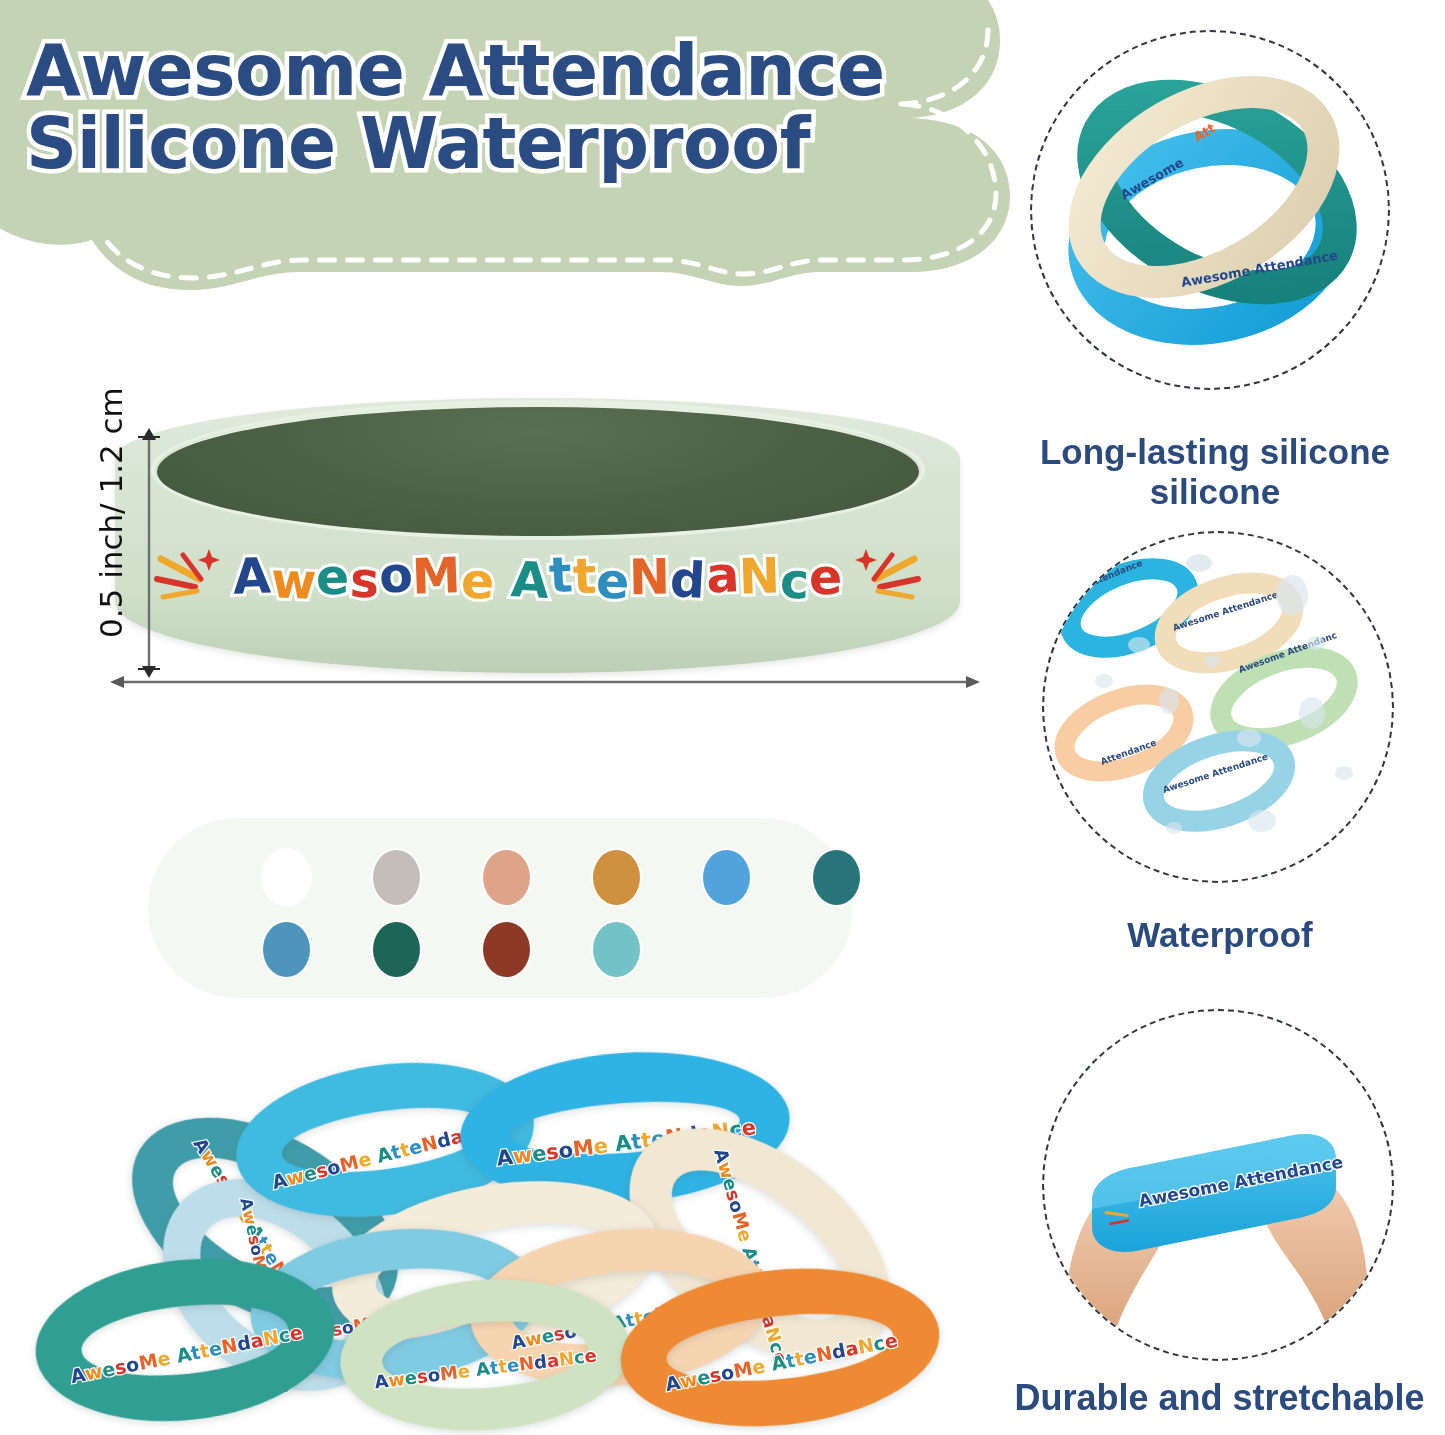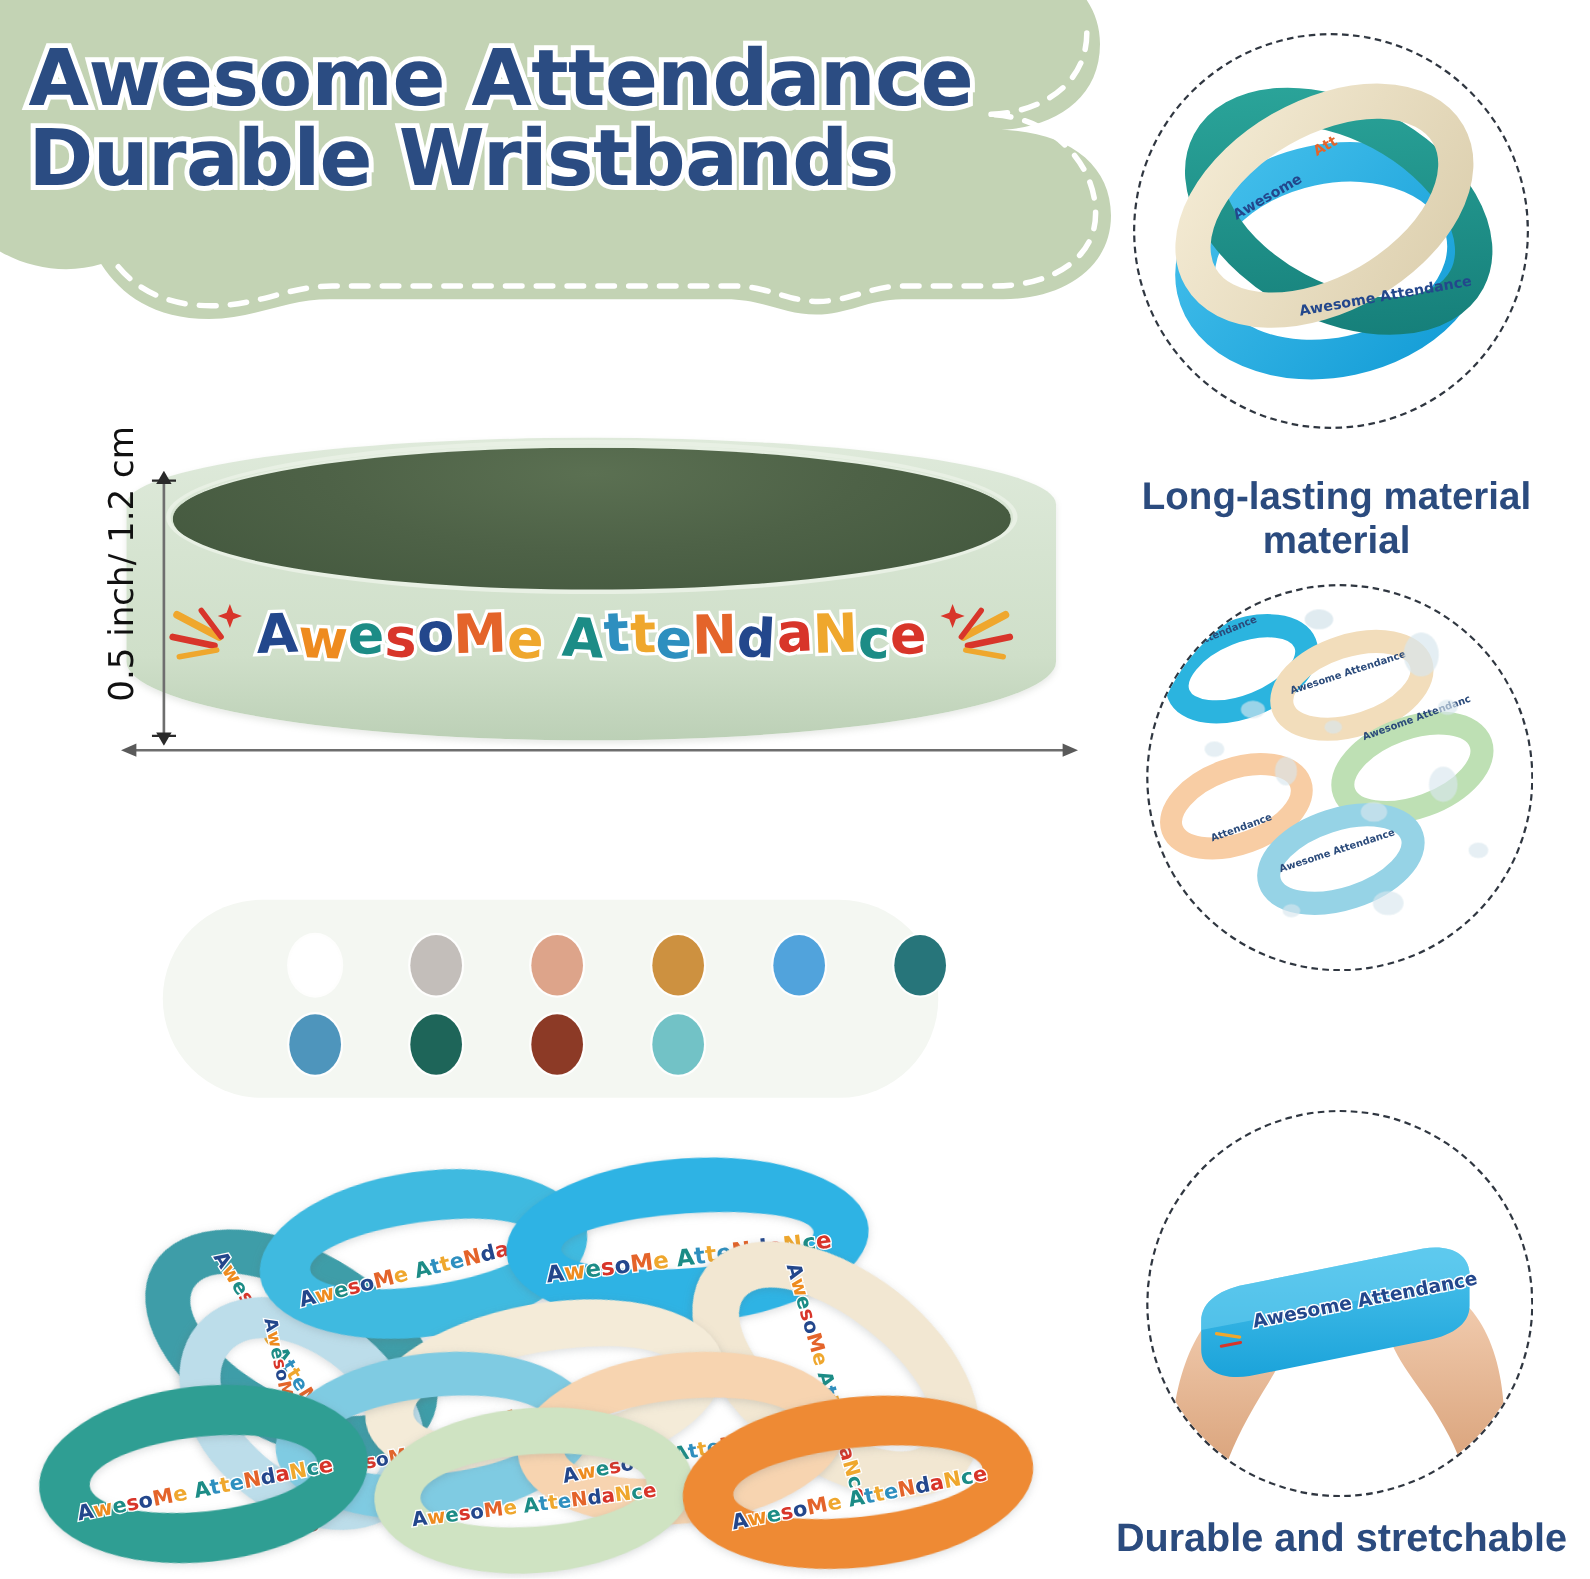--- a/index.html
+++ b/index.html
@@ -159,21 +159,21 @@
          C 996,238 952,260 904,260
          L 820,260
          C 792,260 772,274 744,274
          C 716,274 698,260 666,260
          L 302,260
          C 262,260 236,278 192,278
          C 146,278 116,258 100,232" fill="none" stroke="#FFFFFF" stroke-width="5" stroke-dasharray="15 13" stroke-linecap="round"></path>
   </svg>
   <div id="title-text" style="color: rgb(43, 76, 130);">
     <span class="ln">Awesome Attendance</span>
-    <span class="ln">Durable Wristbands</span>
+    <span class="ln">Silicone Waterproof</span>
   </div>
 </div>
 
 <div id="main-product">
   <div class="band-outer"></div>
   <div class="band-inner"></div>
   <div class="band-rim"></div>
   <div class="band-art">
 
     <div class="sunburst">
@@ -310,21 +310,21 @@
 
       <ellipse cx="172" cy="155" rx="130" ry="80" fill="none" stroke="url(#creamG)" stroke-width="32" transform="rotate(-30 172 155)"></ellipse>
 
       <g font-family="DejaVu Sans, sans-serif" font-size="13" font-weight="700">
         <text x="92" y="168" fill="#23478C" transform="rotate(-30 92 168)">Awesome</text>
         <text x="165" y="110" fill="#E4642A" transform="rotate(-30 165 110)">Att</text>
         <text x="150" y="255" fill="#23478C" transform="rotate(-10 150 255)">Awesome Attendance</text>
       </g>
     </svg>
   </div>
-  <div class="fcaption" id="fcap-0" style="color: rgb(43, 75, 126);">Long-lasting material material</div>
+  <div class="fcaption" id="fcap-0" style="color: rgb(43, 75, 126);">Long-lasting silicone silicone</div>
 </div>
 
 <div class="feature" id="feature-1">
   <div class="fcircle" id="fcircle-1">
     <svg width="348" height="348" viewBox="0 0 348 348">
       <g>
         <ellipse cx="85" cy="75" rx="62" ry="34" fill="none" stroke="#2BB4DF" stroke-width="21" transform="rotate(-22 85 75)"></ellipse>
         <ellipse cx="185" cy="90" rx="66" ry="36" fill="none" stroke="#F2DDBB" stroke-width="21" transform="rotate(-18 185 90)"></ellipse>
         <ellipse cx="80" cy="200" rx="62" ry="34" fill="none" stroke="#F8CDA4" stroke-width="20" transform="rotate(-20 80 200)"></ellipse>
         <ellipse cx="240" cy="165" rx="66" ry="36" fill="none" stroke="#BEE0B4" stroke-width="21" transform="rotate(-20 240 165)"></ellipse>
@@ -346,20 +346,21 @@
         <ellipse cx="205" cy="205" rx="12" ry="9" fill="#d8e7ee" opacity=".7"></ellipse>
         <ellipse cx="268" cy="180" rx="13" ry="16" fill="#d8e7ee" opacity=".7"></ellipse>
         <ellipse cx="60" cy="148" rx="9" ry="7" fill="#d8e7ee" opacity=".7"></ellipse>
         <ellipse cx="218" cy="288" rx="14" ry="11" fill="#d8e7ee" opacity=".7"></ellipse>
         <ellipse cx="130" cy="295" rx="8" ry="6" fill="#d8e7ee" opacity=".7"></ellipse>
         <ellipse cx="300" cy="240" rx="9" ry="7" fill="#d8e7ee" opacity=".7"></ellipse>
         <ellipse cx="168" cy="128" rx="8" ry="6" fill="#d8e7ee" opacity=".7"></ellipse>
       </g>
     </svg>
   </div>
+  <div class="fcaption" id="fcap-1" style="color: rgb(43, 75, 126);">Waterproof</div>
 </div>
 
 <div class="feature" id="feature-2">
   <div class="fcircle" id="fcircle-2">
     <svg width="348" height="348" viewBox="0 0 348 348">
       <defs>
         <linearGradient id="skinG" x1="0" y1="0" x2="0" y2="1">
           <stop offset="0" stop-color="#f4d0b4"></stop>
             <stop offset="1" stop-color="#d79f76"></stop>
         </linearGradient>

